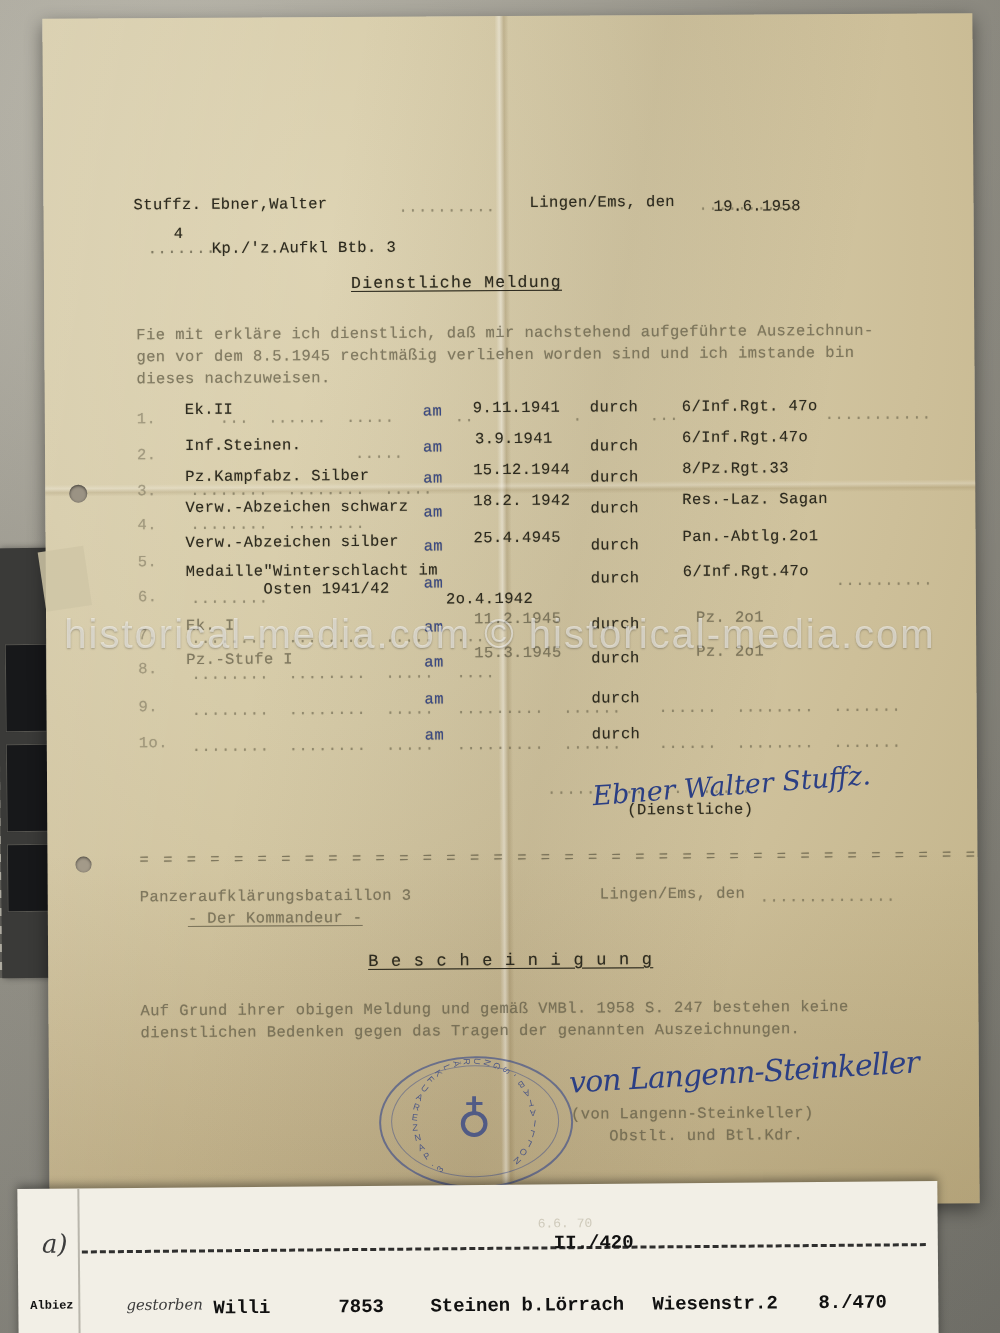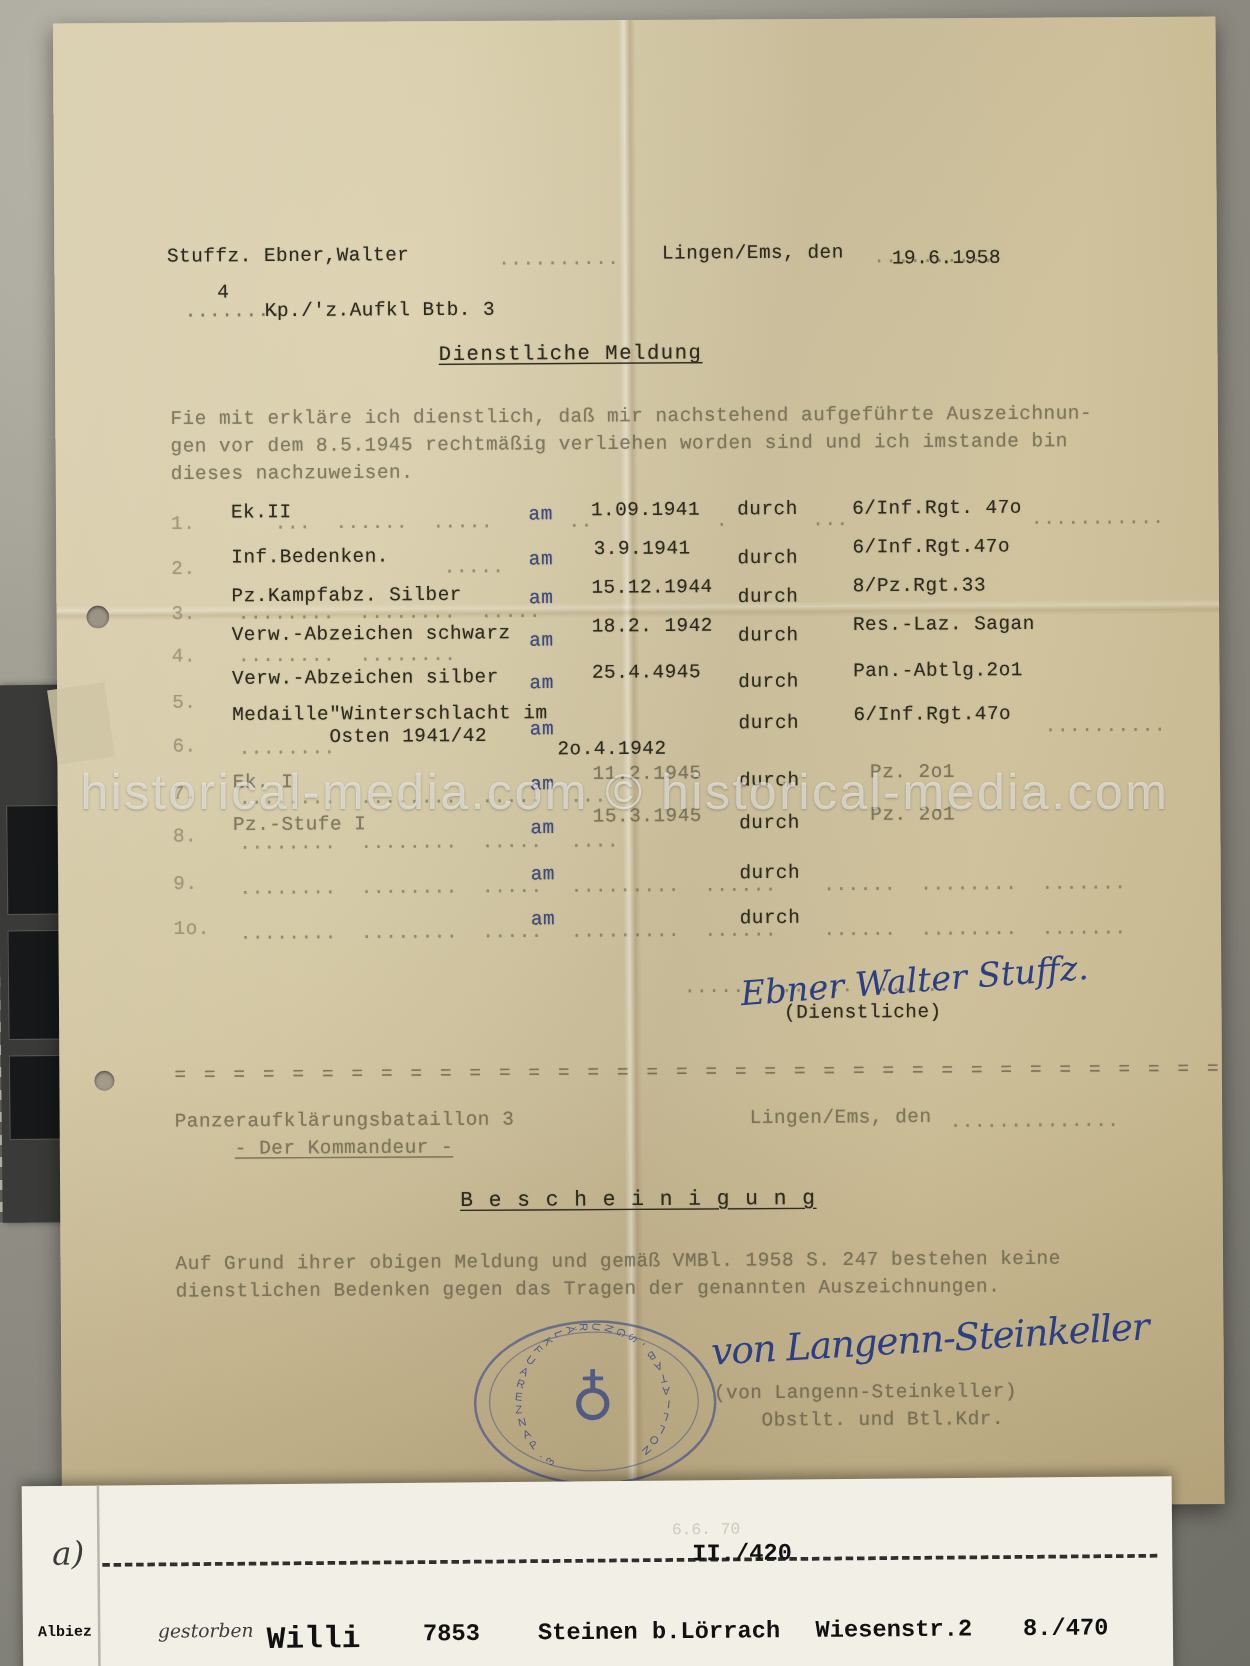--- a/index.html
+++ b/index.html
@@ -201,29 +201,29 @@
 
   <div class="tw faded" style="left:92px;top:308px;">Fie mit erkläre ich dienstlich, daß mir nachstehend aufgeführte Auszeichnun-</div>
   <div class="tw faded" style="left:92px;top:330px;">gen vor dem 8.5.1945 rechtmäßig verliehen worden sind und ich imstande bin</div>
   <div class="tw faded" style="left:92px;top:352px;">dieses nachzuweisen.</div>
 
   <div class="tw vfaded" style="left:92px;top:392px;">1.</div>
   <div class="tw" style="left:140px;top:383px;">Ek.II</div>
   <div class="tw dots" style="left:175px;top:392px;">...  ......  .....</div>
   <div class="tw blue" style="left:378px;top:386px;">am</div>
   <div class="tw dots" style="left:410px;top:392px;">..</div>
-  <div class="tw" style="left:428px;top:383px;">1.09.1941</div>
+  <div class="tw" style="left:428px;top:383px;">9.11.1941</div>
   <div class="tw dots" style="left:528px;top:392px;">.</div>
   <div class="tw" style="left:545px;top:383px;">durch</div>
   <div class="tw dots" style="left:605px;top:392px;">...</div>
   <div class="tw" style="left:637px;top:383px;">6/Inf.Rgt. 47o</div>
   <div class="tw dots" style="left:780px;top:392px;">...........</div>
 
   <div class="tw vfaded" style="left:92px;top:428px;">2.</div>
-  <div class="tw" style="left:140px;top:419px;">Inf.Bedenken.</div>
+  <div class="tw" style="left:140px;top:419px;">Inf.Steinen.</div>
   <div class="tw dots" style="left:310px;top:428px;">.....</div>
   <div class="tw blue" style="left:378px;top:422px;">am</div>
   <div class="tw" style="left:430px;top:414px;">3.9.1941</div>
   <div class="tw" style="left:545px;top:422px;">durch</div>
   <div class="tw" style="left:637px;top:414px;">6/Inf.Rgt.47o</div>
 
   <div class="tw vfaded" style="left:92px;top:464px;">3.</div>
   <div class="tw" style="left:140px;top:450px;">Pz.Kampfabz. Silber</div>
   <div class="tw dots" style="left:145px;top:464px;">........  ........  .....</div>
   <div class="tw blue" style="left:378px;top:453px;">am</div>
@@ -349,18 +349,18 @@
 
 <div id="listpage">
   <div class="lp-left-edge"></div>
   <div class="lp-hand" style="left:24px;top:40px;font-size:26px;">a)</div>
   <div class="lp-ghost" style="left:520px;top:32px;">6.6. 70</div>
   <div class="lp" style="left:536px;top:48px;font-size:19px;">II./420</div>
   <div class="lp-dash"></div>
 
   <div class="lp" style="left:12px;top:110px;font-size:12px;">Albiez</div>
   <div class="lp-hand" style="left:108px;top:108px;font-size:15px;">gestorben</div>
-  <div class="lp" style="left:195px;top:110px;font-size:25px;">Willi</div>
+  <div class="lp" style="left:195px;top:110px;font-size:19px;">Willi</div>
   <div class="lp" style="left:320px;top:110px;font-size:19px;">7853</div>
   <div class="lp" style="left:412px;top:110px;font-size:19px;">Steinen b.Lörrach</div>
   <div class="lp" style="left:634px;top:110px;font-size:19px;">Wiesenstr.2</div>
   <div class="lp" style="left:800px;top:110px;font-size:19px;">8./470</div>
 </div>
 
 </body></html>

